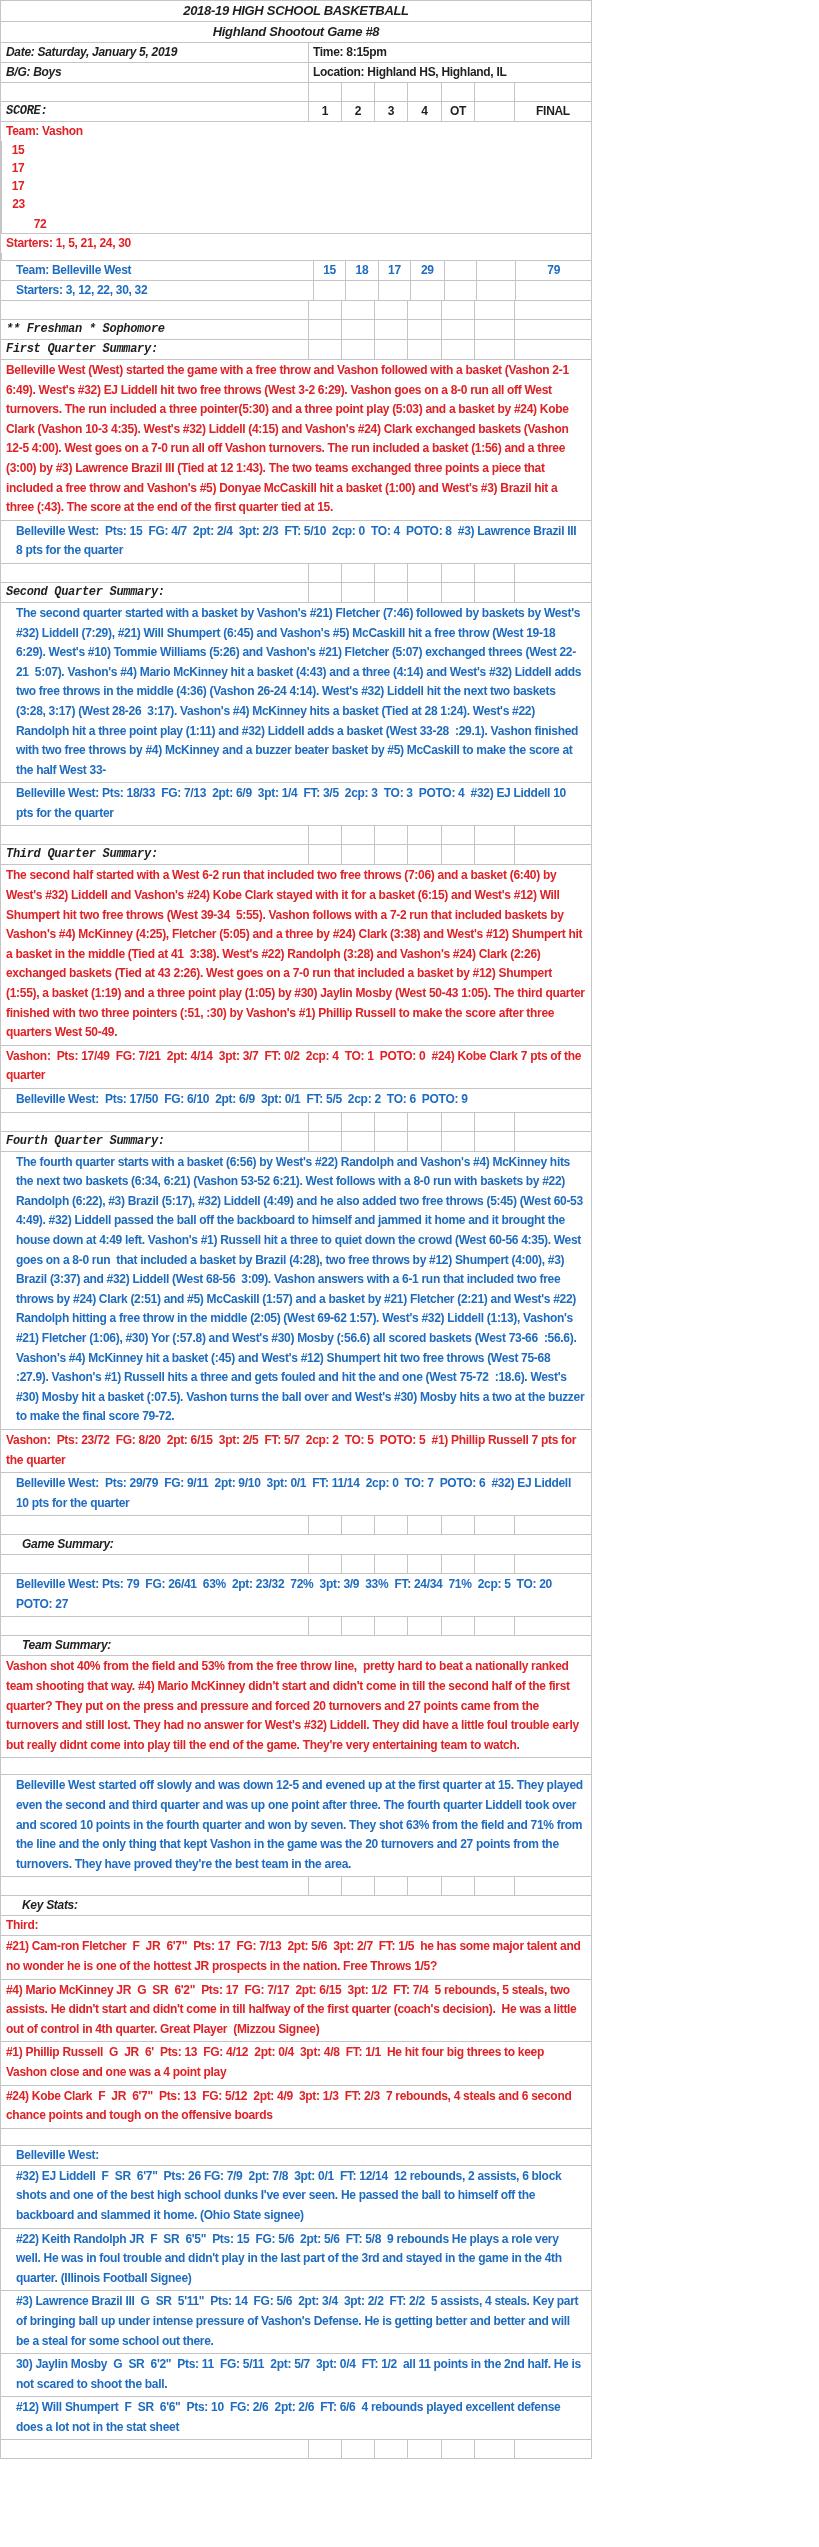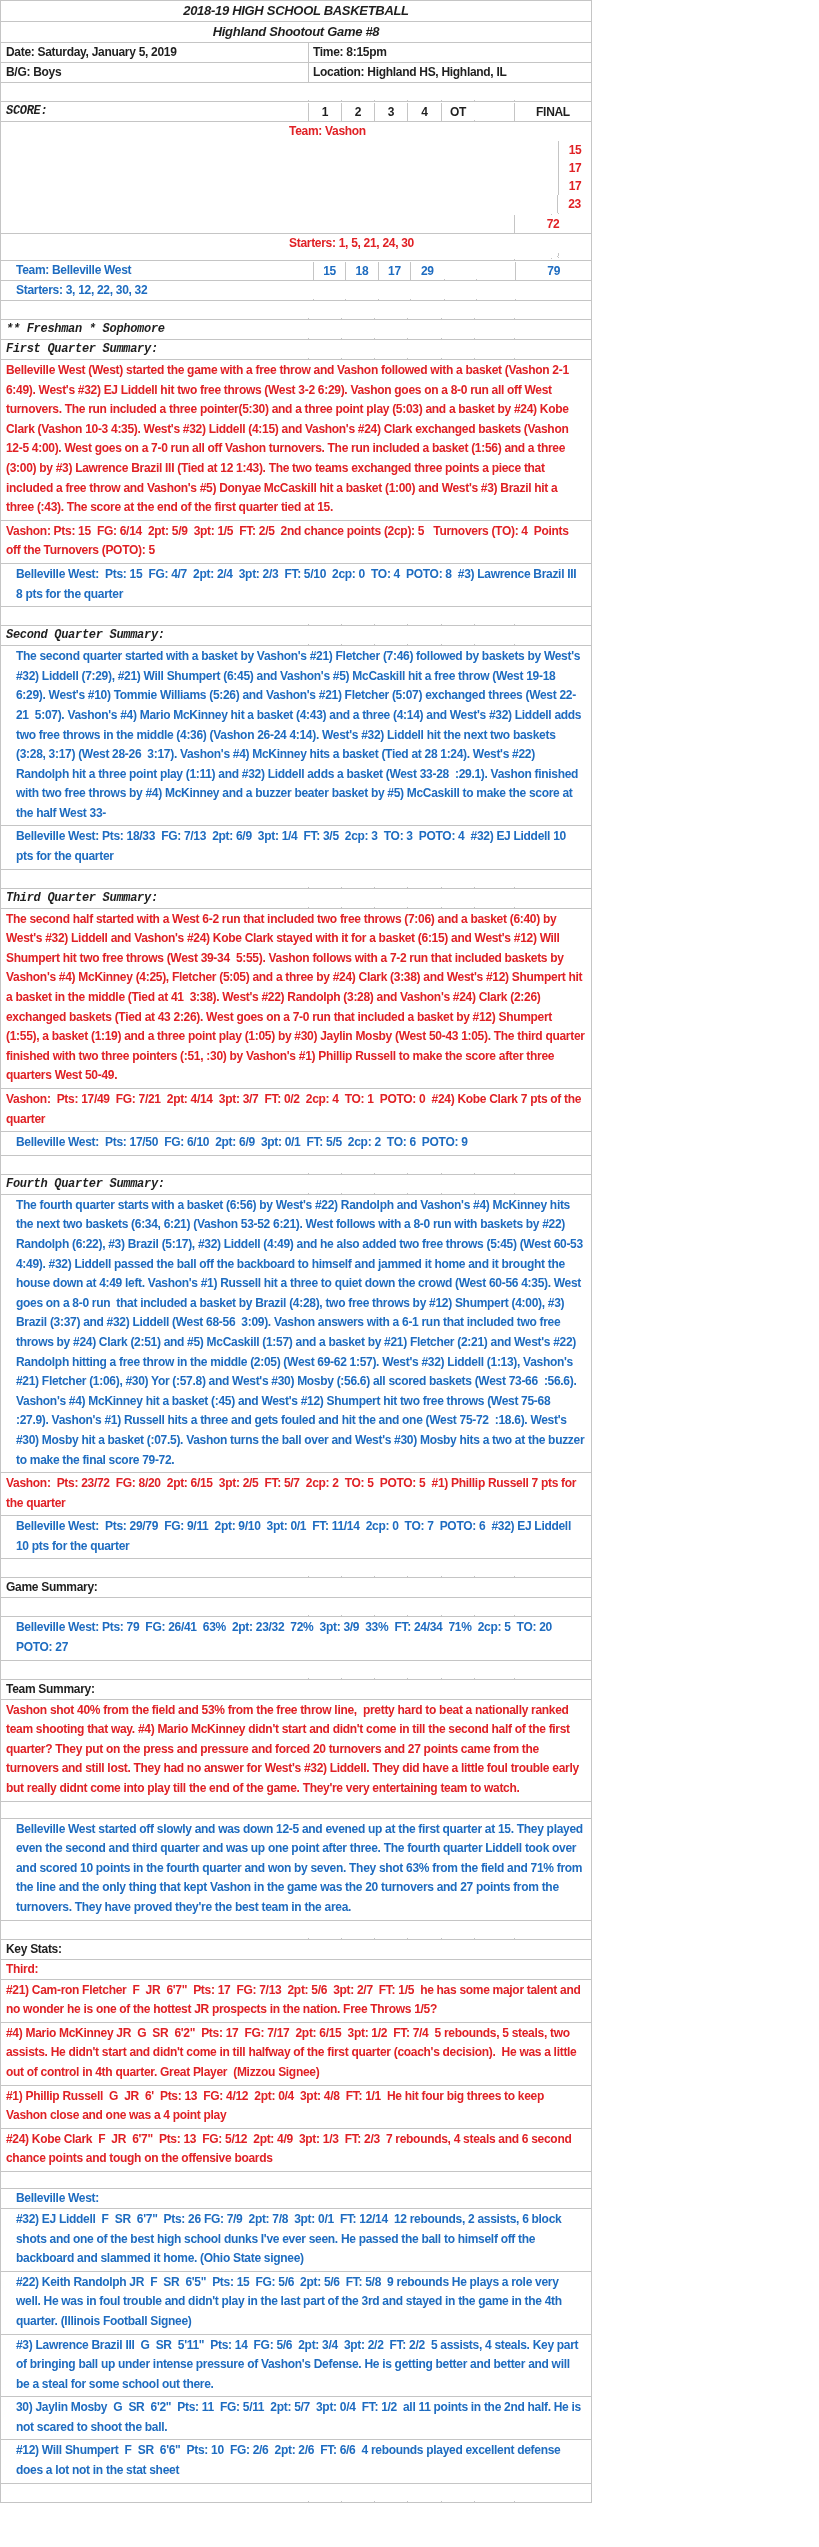--- a/index.html
+++ b/index.html
@@ -16,37 +16,37 @@
   .sheet{
     width:592px;
     border:1px solid var(--grid);
     border-bottom:none;
     box-sizing:border-box;
     font-weight:bold;
     font-size:12px;
     letter-spacing:-0.3px;
     color:var(--black);
   }
-  .row{display:flex;border-bottom:1px solid var(--grid);box-sizing:border-box;min-height:19px;align-items:flex-end;}
+  .row{display:flex;border-bottom:1px solid var(--grid);box-sizing:border-box;min-height:19px;}
   .cell{box-sizing:border-box;overflow:hidden;}
   .cA{width:307px;padding:1px 2px 1px 5px;line-height:17px;}
   .rB{width:283px;border-left:1px solid var(--grid);padding:1px 2px 1px 4px;line-height:17px;}
   .vc{border-left:1px solid var(--grid);text-align:center;line-height:17px;padding-top:1px;}
   .w0,.w1,.w2,.w4{width:33px;}
   .w3{width:34px;}
   .w5{width:40px;}
   .w6{width:77px;}
   .merged{width:590px;padding:1px 5px;line-height:17px;white-space:pre-wrap;}
   .t-title .merged{text-align:center;font-style:italic;font-size:13px;line-height:18px;}
   .t-para .merged{line-height:19.6px;padding:1px 6px 2px 5px;}
   .t-gap{min-height:17px;}
   .t-spacer{min-height:19px;}
   .it .cA{font-style:italic;font-family:Liberation Mono, monospace;}
-  .it .merged{}
-  .t-split .cA{}
+  .it .merged{font-style:italic;margin-left:16px;}
+  .t-split .cA{font-style:italic;}
   .c-red{color:var(--red);flex-direction:column;}
   .c-blue{color:var(--blue);padding-left:10px;}
   .c-black{color:var(--black);}
 </style>
 </head>
 <body>
 
 <div id="sheet" class="sheet">
     <div class="row t-title">
       <div class="cell merged">2018-19 HIGH SCHOOL BASKETBALL</div>
@@ -148,23 +148,20 @@
       <div class="cell vc w1"></div>
       <div class="cell vc w2"></div>
       <div class="cell vc w3"></div>
       <div class="cell vc w4"></div>
       <div class="cell vc w5"></div>
       <div class="cell vc w6"></div>
     </div>
     <div class="row t-para c-red">
       <div class="cell merged">Belleville West (West) started the game with a free throw and Vashon followed with a basket (Vashon 2-1 6:49). West's #32) EJ Liddell hit two free throws (West 3-2 6:29). Vashon goes on a 8-0 run all off West turnovers. The run included a three pointer(5:30) and a three point play (5:03) and a basket by #24) Kobe Clark (Vashon 10-3 4:35). West's #32) Liddell (4:15) and Vashon's #24) Clark exchanged baskets (Vashon 12-5 4:00). West goes on a 7-0 run all off Vashon turnovers. The run included a basket (1:56) and a three (3:00) by #3) Lawrence Brazil III (Tied at 12 1:43). The two teams exchanged three points a piece that included a free throw and Vashon's #5) Donyae McCaskill hit a basket (1:00) and West's #3) Brazil hit a three (:43). The score at the end of the first quarter tied at 15.</div>
     </div>
-    <div class="row t-para c-red">
-      <div class="cell merged">Vashon: Pts: 15  FG: 6/14  2pt: 5/9  3pt: 1/5  FT: 2/5  2nd chance points (2cp): 5   Turnovers (TO): 4  Points off the Turnovers (POTO): 5</div>
-    </div>
     <div class="row t-para c-blue">
       <div class="cell merged">Belleville West:  Pts: 15  FG: 4/7  2pt: 2/4  3pt: 2/3  FT: 5/10  2cp: 0  TO: 4  POTO: 8  #3) Lawrence Brazil III 8 pts for the quarter</div>
     </div>
     <div class="row t-spacer">
       <div class="cell cA"></div>
       <div class="cell vc w0"></div>
       <div class="cell vc w1"></div>
       <div class="cell vc w2"></div>
       <div class="cell vc w3"></div>
       <div class="cell vc w4"></div>

